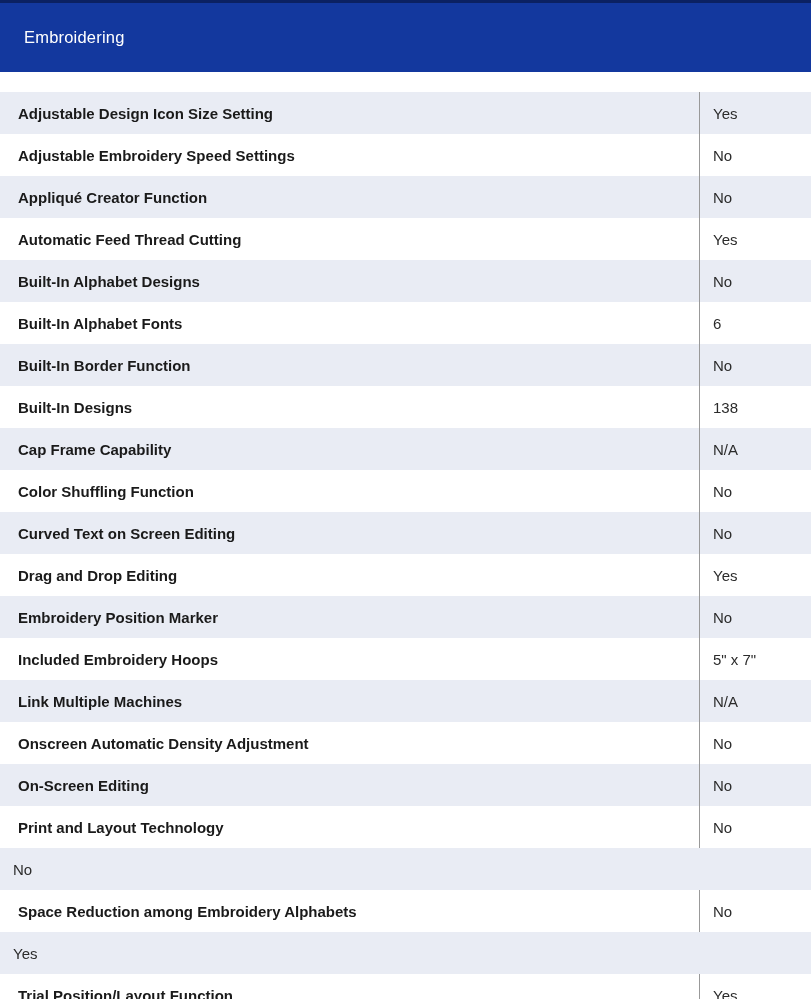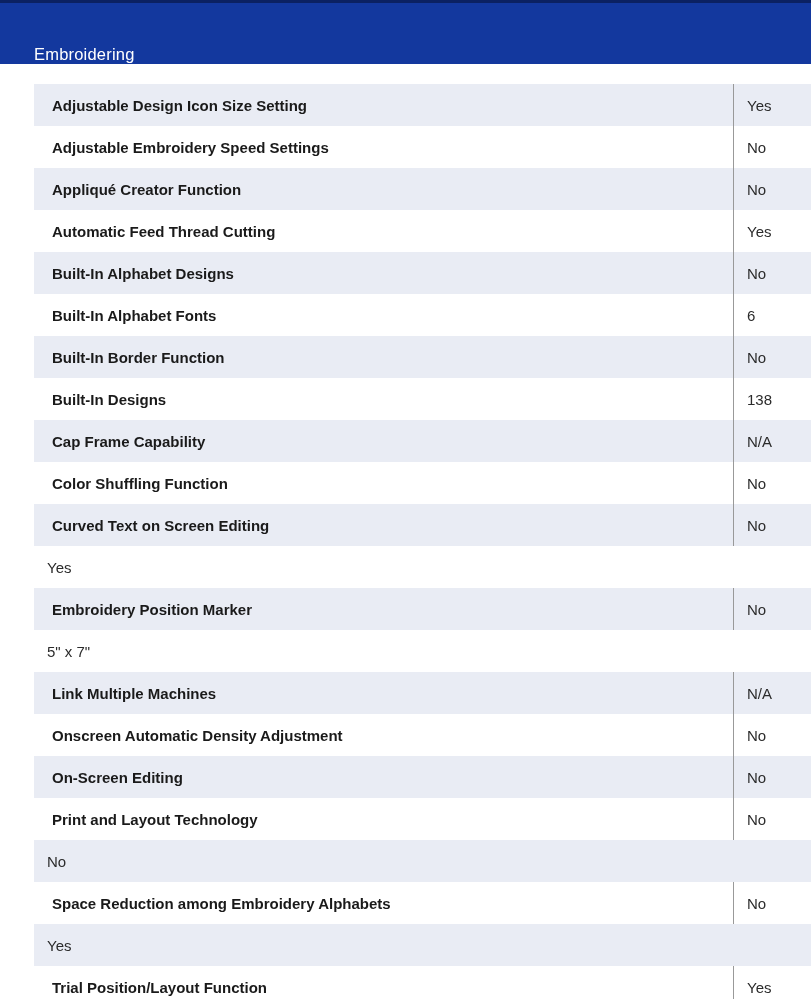--- a/index.html
+++ b/index.html
@@ -14,41 +14,40 @@
   }
   * { margin: 0; padding: 0; box-sizing: border-box; }
   html, body {
     width: 811px;
     height: 999px;
     overflow: hidden;
     background: #fff;
     font-family: "Liberation Sans", sans-serif;
   }
   .section-header {
-    height: 64px;
+    height: 72px;
     background: var(--header-bg);
     border-top: 3px solid var(--header-top-border);
     display: flex;
-    align-items: flex-end;
-    padding-left: 34px;
+    align-items: center;
+    padding-left: 24px;
   }
   .section-header .title {
     color: var(--header-text);
     font-size: 16.5px;
     font-weight: 400;
     letter-spacing: 0.2px;
   }
   .spec-table {
     margin-top: 20px;
   }
   .row {
     display: flex;
     height: 42px;
     background: var(--row-bg);
-    margin-left: 34px;
   }
   .row.striped {
     background: var(--stripe-bg);
   }
   .cell {
     display: flex;
     align-items: center;
     height: 100%;
     font-size: 15px;
   }
@@ -124,29 +123,31 @@
     <div class="cell label">Color Shuffling Function</div>
     <div class="cell value">No</div>
   </div>
 
   <div class="row striped">
     <div class="cell label">Curved Text on Screen Editing</div>
     <div class="cell value">No</div>
   </div>
 
   <div class="row">
+    <div class="cell label">Drag and Drop Editing</div>
     <div class="cell value">Yes</div>
   </div>
 
   <div class="row striped">
     <div class="cell label">Embroidery Position Marker</div>
     <div class="cell value">No</div>
   </div>
 
   <div class="row">
+    <div class="cell label">Included Embroidery Hoops</div>
     <div class="cell value">5" x 7"</div>
   </div>
 
   <div class="row striped">
     <div class="cell label">Link Multiple Machines</div>
     <div class="cell value">N/A</div>
   </div>
 
   <div class="row">
     <div class="cell label">Onscreen Automatic Density Adjustment</div>

